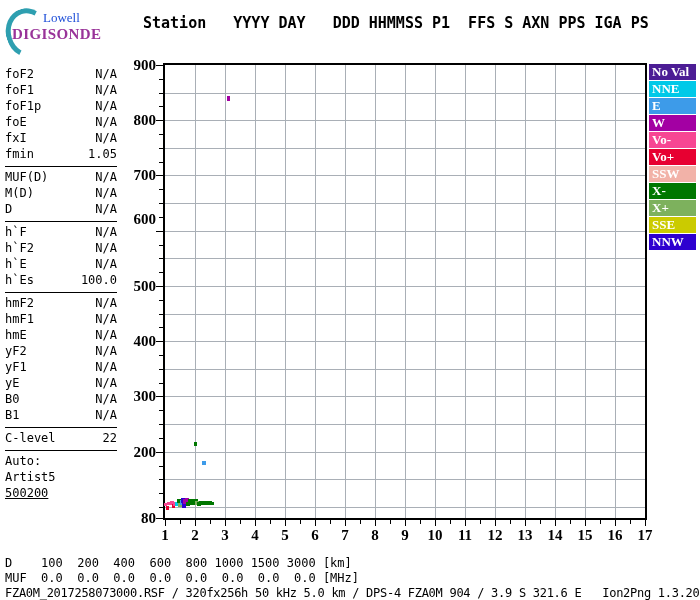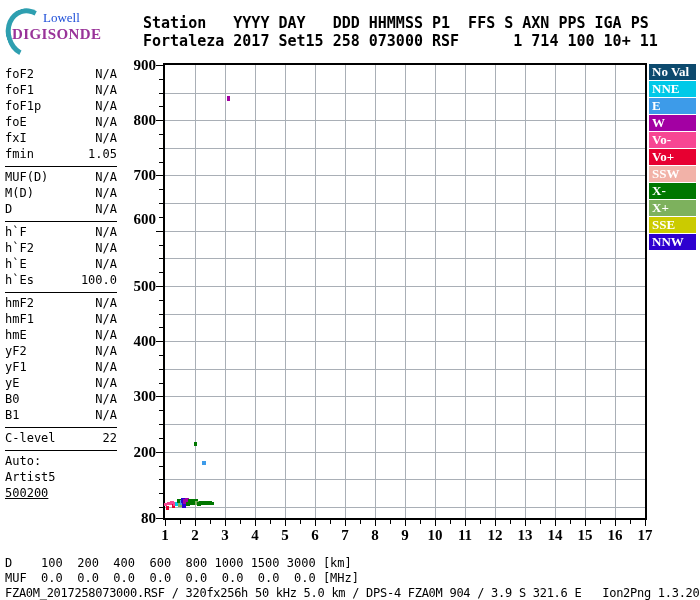--- a/index.html
+++ b/index.html
@@ -42,21 +42,21 @@
 <body>
 
 <div id="root">
 
   <div id="logo">
     <div id="logo-arc"></div>
     <div id="logo-top">Lowell</div>
     <div id="logo-bottom">DIGISONDE</div>
   </div>
 
-  <div id="header-block"><pre>Station   YYYY DAY   DDD HHMMSS P1  FFS S AXN PPS IGA PS</pre><pre>Fortaleza 2017 Set15 258 073000 RSF      1 714 100 10+ 11</pre></div>
+  <div id="header-block"><pre>Station   YYYY DAY   DDD HHMMSS P1  FFS S AXN PPS IGA PS</pre></div>
 
   <div id="panel">
       <div class="prow">
         <span>foF2</span>
         <span>N/A</span>
       </div>
       <div class="prow">
         <span>foF1</span>
         <span>N/A</span>
       </div>
@@ -147,21 +147,21 @@
       <div class="hline"></div>
       <div style="height: 16px;">Auto:</div>
       <div style="height: 16px;">Artist5</div>
       <div style="height: 16px; text-decoration: underline;">500200</div>
     </div>
 
   <div id="plot-frame"></div>
   <div id="plot-overlay"></div>
 
   <div id="legend">
-      <div class="leg" style="background: #0c4a6e;">No Val</div>
+      <div class="leg" style="background: #4c1d95;">No Val</div>
       <div class="leg" style="background: rgb(0, 201, 232);">NNE</div>
       <div class="leg" style="background: rgb(61, 155, 233);">E</div>
       <div class="leg" style="background: rgb(163, 0, 163);">W</div>
       <div class="leg" style="background: rgb(247, 70, 147);">Vo-</div>
       <div class="leg" style="background: rgb(231, 0, 49);">Vo+</div>
       <div class="leg" style="background: rgb(242, 178, 168);">SSW</div>
       <div class="leg" style="background: rgb(0, 119, 0);">X-</div>
       <div class="leg" style="background: rgb(125, 177, 93);">X+</div>
       <div class="leg" style="background: rgb(203, 203, 0);">SSE</div>
       <div class="leg" style="background: rgb(46, 0, 208);">NNW</div>

